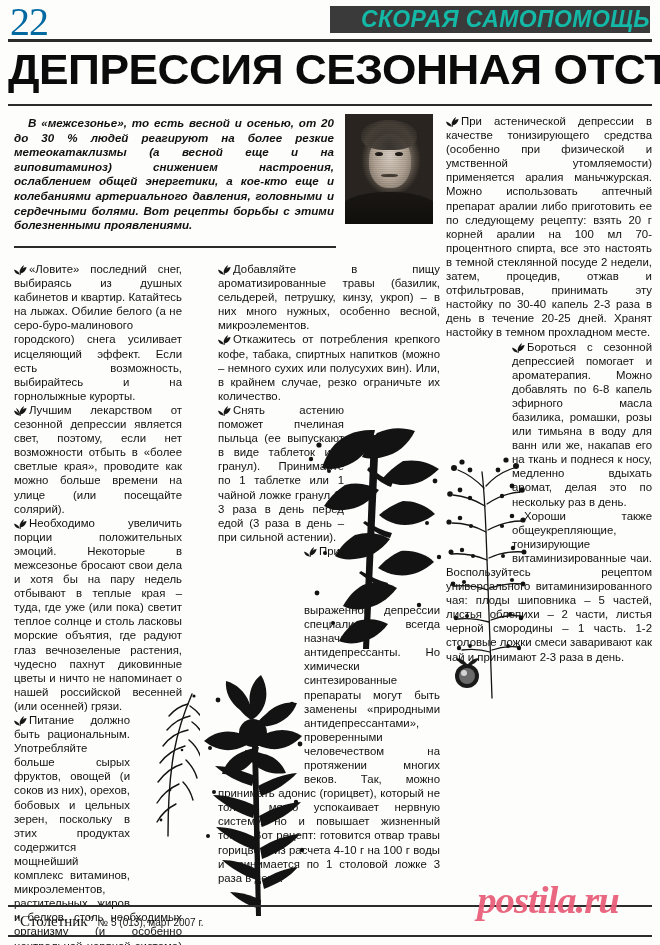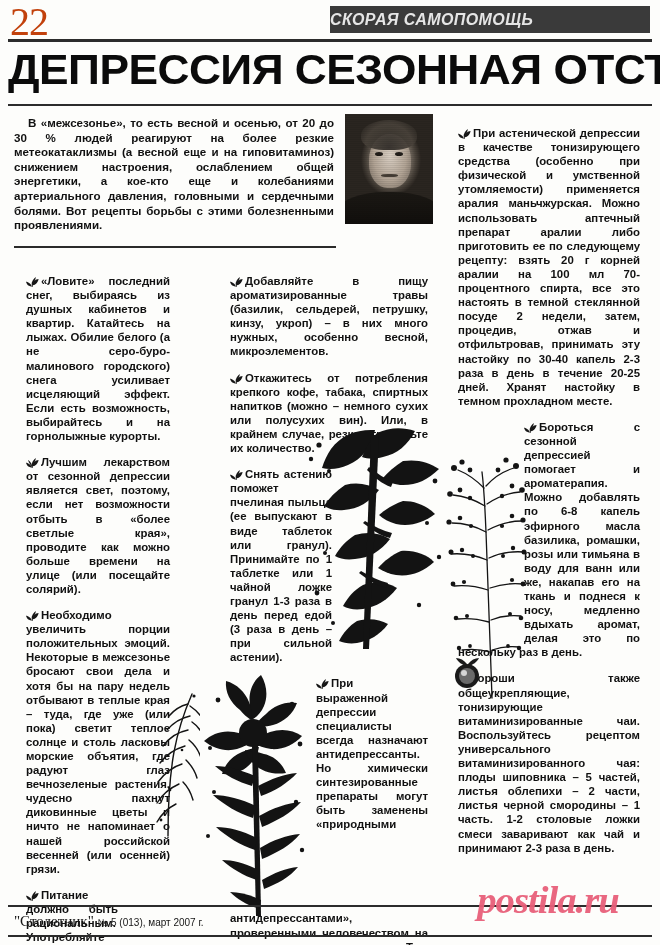--- a/index.html
+++ b/index.html
@@ -26,35 +26,35 @@
     width: 660px;
     height: 112px;
   }
   .page-number {
     position: absolute;
     left: 10px; top: 2px;
     font-family: "Liberation Serif", serif;
     font-size: 40px;
     line-height: 40px;
     font-weight: 400;
-    color: #c2410c;
+    color: #0369a1;
     letter-spacing: -1px;
   }
   .section-banner {
     position: absolute;
     left: 330px; top: 6px;
     width: 320px;
     height: 27px;
     background: #3a3a3a;
-    color: #e5e5e5;
-    font-size: 16px;
+    color: #14b8a6;
+    font-size: 23px;
     font-weight: bold;
     font-style: italic;
     letter-spacing: 0.4px;
-    text-align: left;
+    text-align: right;
     line-height: 27px;
     white-space: nowrap;
     overflow: hidden;
   }
   .rule-top {
     position: absolute;
     left: 8px; top: 39px;
     width: 644px;
     height: 3px;
     background: #2c2c2c;
@@ -85,41 +85,41 @@
   
   .col {
     position: absolute;
     text-align: justify;
     font-size: 11.4px;
     line-height: 14.1px;
     color: #111;
     hyphens: auto;
   }
   .col p {
-    margin: 12px;
+    margin: 0;
     text-indent: 0;
-    font-weight: bold;
   }
   .col p + p { margin-top: 0; }
 
   .bullet {
     display: inline-block;
     width: 13px;
     margin-right: 2px;
     vertical-align: -2px;
     text-align: center;
   }
   .bullet svg { display: block; }
   .lead-space { display: inline-block; width: 12px; }
 
   
   .lead-block {
     position: absolute;
     left: 14px; top: 116px;
     width: 320px;
+    font-style: italic;
     font-weight: bold;
     font-size: 11.6px;
     line-height: 14.6px;
     text-align: justify;
     color: #111;
   }
   .lead-block p { margin: 0; text-indent: 14px; }
   .rule-lead-bottom {
     position: absolute;
     left: 14px; top: 246px;

